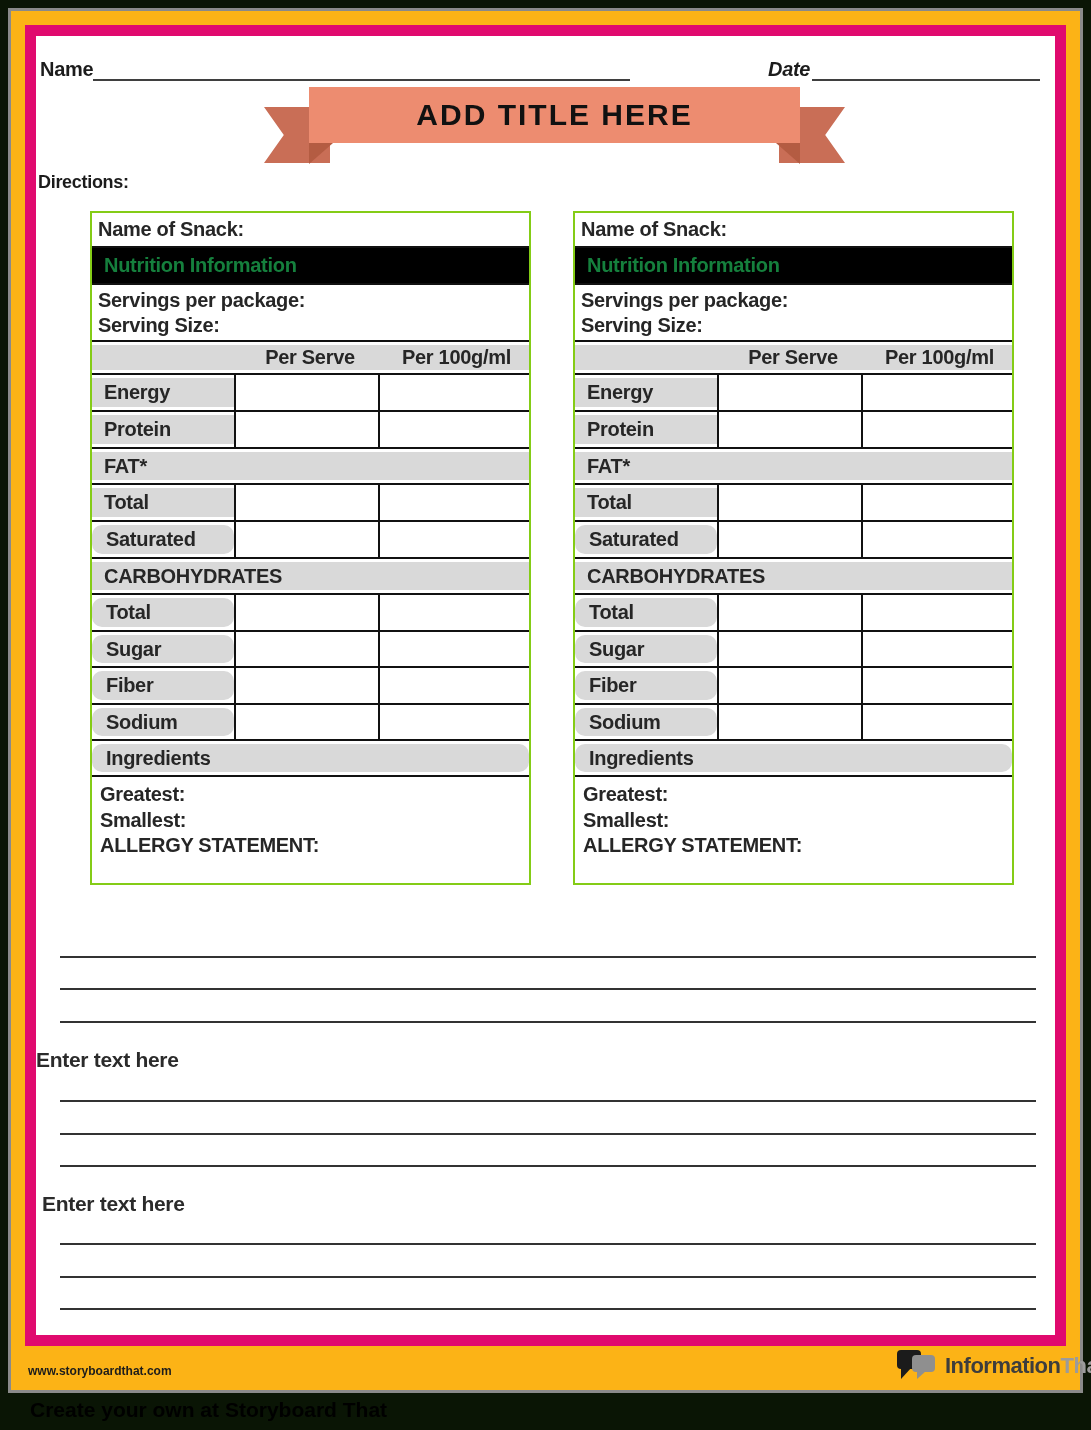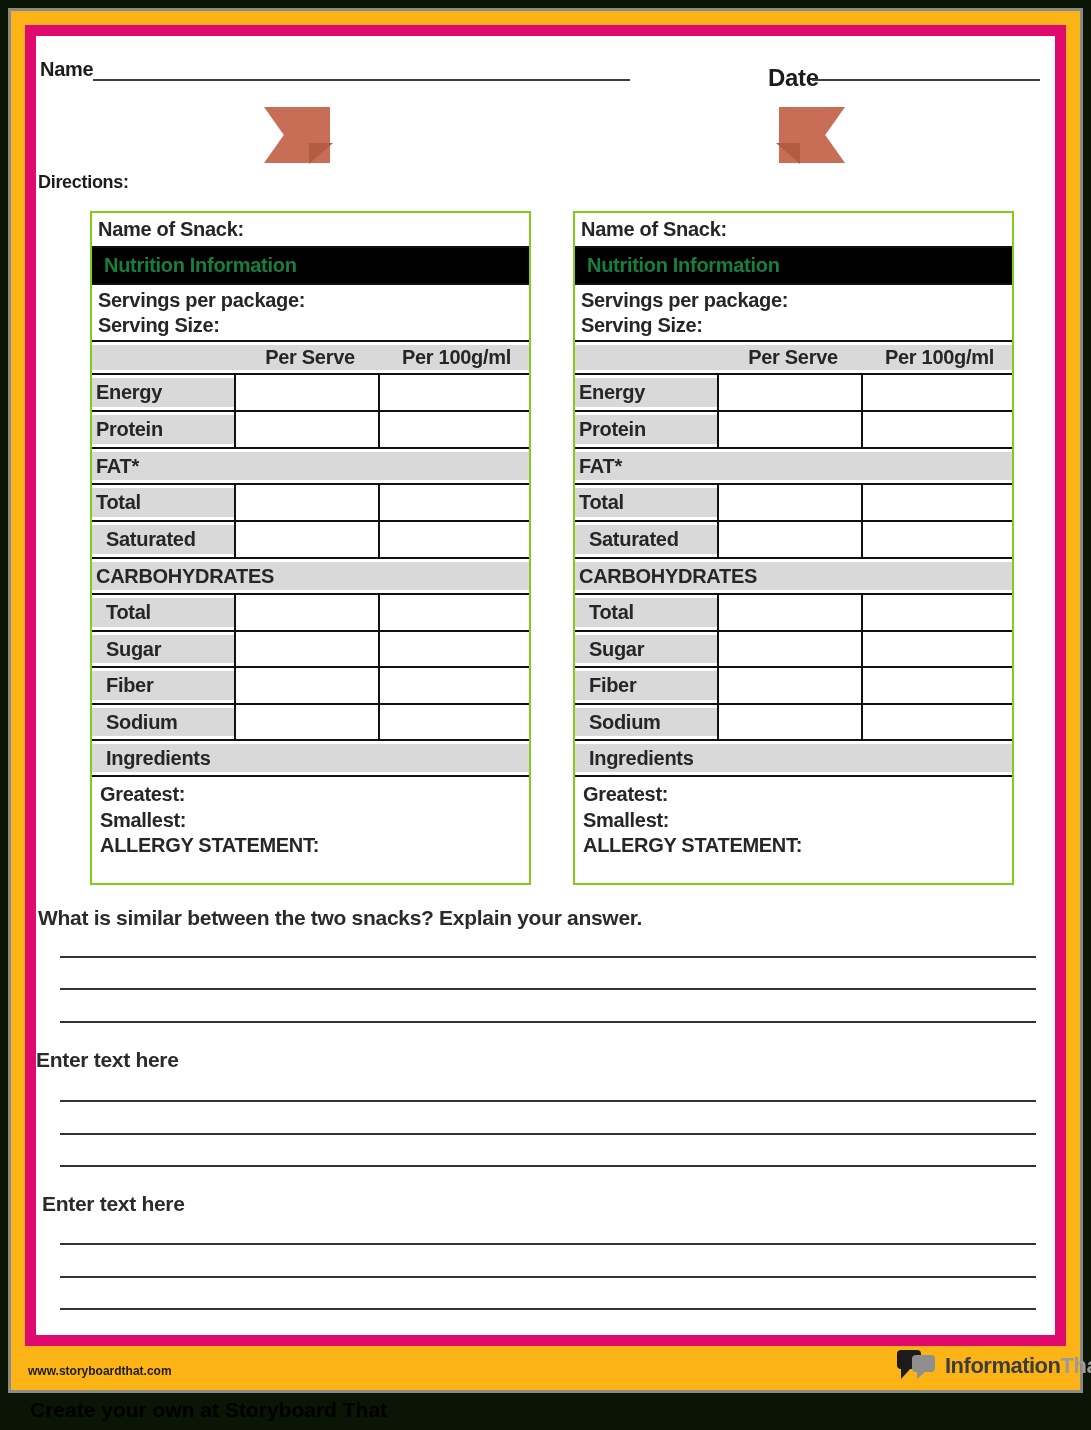--- a/index.html
+++ b/index.html
@@ -9,21 +9,21 @@
 
   
   .sheet { position:absolute; left:11px; top:11px; width:1069px; height:1379px;
            background:#FCB316; outline:3px solid #8a8a8a; }
   .pink-frame { position:absolute; left:14px; right:14px; top:14px; height:1321px; background:#E00A6E; }
   .white-area { position:absolute; inset:11px; background:#ffffff; }
 
   
   .lbl { position:absolute; font-weight:bold; color:#1c1c1c; letter-spacing:-0.3px; }
   .name-label { left:40px; top:58px; font-size:20px; }
-  .date-label { left:768px; top:64px; font-size:24px; }
+  .date-label { left:768px; top:58px; font-size:20px;font-style:italic; }
   .hline { position:absolute; height:2px; background:#3f3f3f; }
   .name-line { left:93px; top:79px; width:537px; }
   .date-line { left:812px; top:79px; width:228px; }
 
   
   .ribbon-tail { position:absolute; top:107px; width:66px; height:56px; background:#C96E56; }
   .tail-left  { left:264px; clip-path:polygon(0 0,100% 0,100% 100%,0 100%,30% 50%); }
   .tail-right { left:779px; clip-path:polygon(0 0,100% 0,70% 50%,100% 100%,0 100%); }
   .ribbon-fold { position:absolute; top:143px; width:24px; height:21px; background:#B45C42; }
   .fold-left  { left:309px; clip-path:polygon(0 0,100% 0,0 100%); }
@@ -47,21 +47,21 @@
   .row-section { height:36px; }
   .row-data { height:37px; display:flex; }
   .row-data.h36 { height:36px; }
   .gfill { position:absolute; left:0; right:0; top:3px; bottom:3px; background:#D9D9D9;
            display:flex; align-items:center; }
   .colhead-text { position:absolute; top:0; bottom:0; display:flex; align-items:center; justify-content:center; }
   .col-serve { left:146px; width:144px; } .col-100 { left:292px; right:0; }
   .lc { width:144px; position:relative; border-right:2px solid #111; }
   .vc1 { width:144px; border-right:2px solid #111; }
   .vc2 { flex:1; }
-  .pad1 { padding-left:4px; } .pad2 { padding-left:14px; }
+  .pad1 { padding-left:12px; } .pad2 { padding-left:14px;border-radius:10px; }
   .row-summary { flex:1; border-bottom:none; padding:5px 8px; line-height:1.28; }
 
   
   .question { left:38px; top:906px; font-size:21px; color:#2b2b2b; }
   .enter1 { left:36px; top:1048px; font-size:21px; color:#2b2b2b; }
   .enter2 { left:42px; top:1192px; font-size:21px; color:#2b2b2b; }
   .wline { position:absolute; left:60px; width:976px; height:2px; background:#333; }
 
   
   .site-url { position:absolute; left:28px; top:1364px; font-size:12px; font-weight:bold; color:#1c1c1c; }
@@ -83,20 +83,23 @@
 
   <span class="lbl name-label">Name</span>
   <div class="hline name-line"></div>
   <span class="lbl date-label">Date</span>
   <div class="hline date-line"></div>
 
   <div class="ribbon-tail tail-left"></div>
   <div class="ribbon-tail tail-right"></div>
   <div class="ribbon-fold fold-left"></div>
   <div class="ribbon-fold fold-right"></div>
+  <div class="ribbon-band">
+    <span class="ribbon-title">ADD TITLE HERE</span>
+  </div>
 
   <span class="lbl directions">Directions:</span>
 
   <div class="ntable t-left">
     <div class="trow row-name">
       <span>Name of Snack:</span>
     </div>
     <div class="trow row-black">
       <span>Nutrition Information</span>
     </div>
@@ -262,21 +265,20 @@
     <div class="trow row-section">
       <div class="gfill pad2">Ingredients</div>
     </div>
     <div class="trow row-summary">
       <div>Greatest:</div>
       <div>Smallest:</div>
       <div>ALLERGY STATEMENT:</div>
     </div>
   </div>
 
-  <span class="lbl question">What is similar between the two snacks? Explain your answer.</span>
   <div class="wline" style="top:956px;"></div>
   <div class="wline" style="top:988px;"></div>
   <div class="wline" style="top:1021px;"></div>
 
   <span class="lbl enter1">Enter text here</span>
   <div class="wline" style="top:1100px;"></div>
   <div class="wline" style="top:1133px;"></div>
   <div class="wline" style="top:1165px;"></div>
 
   <span class="lbl enter2">Enter text here</span>

